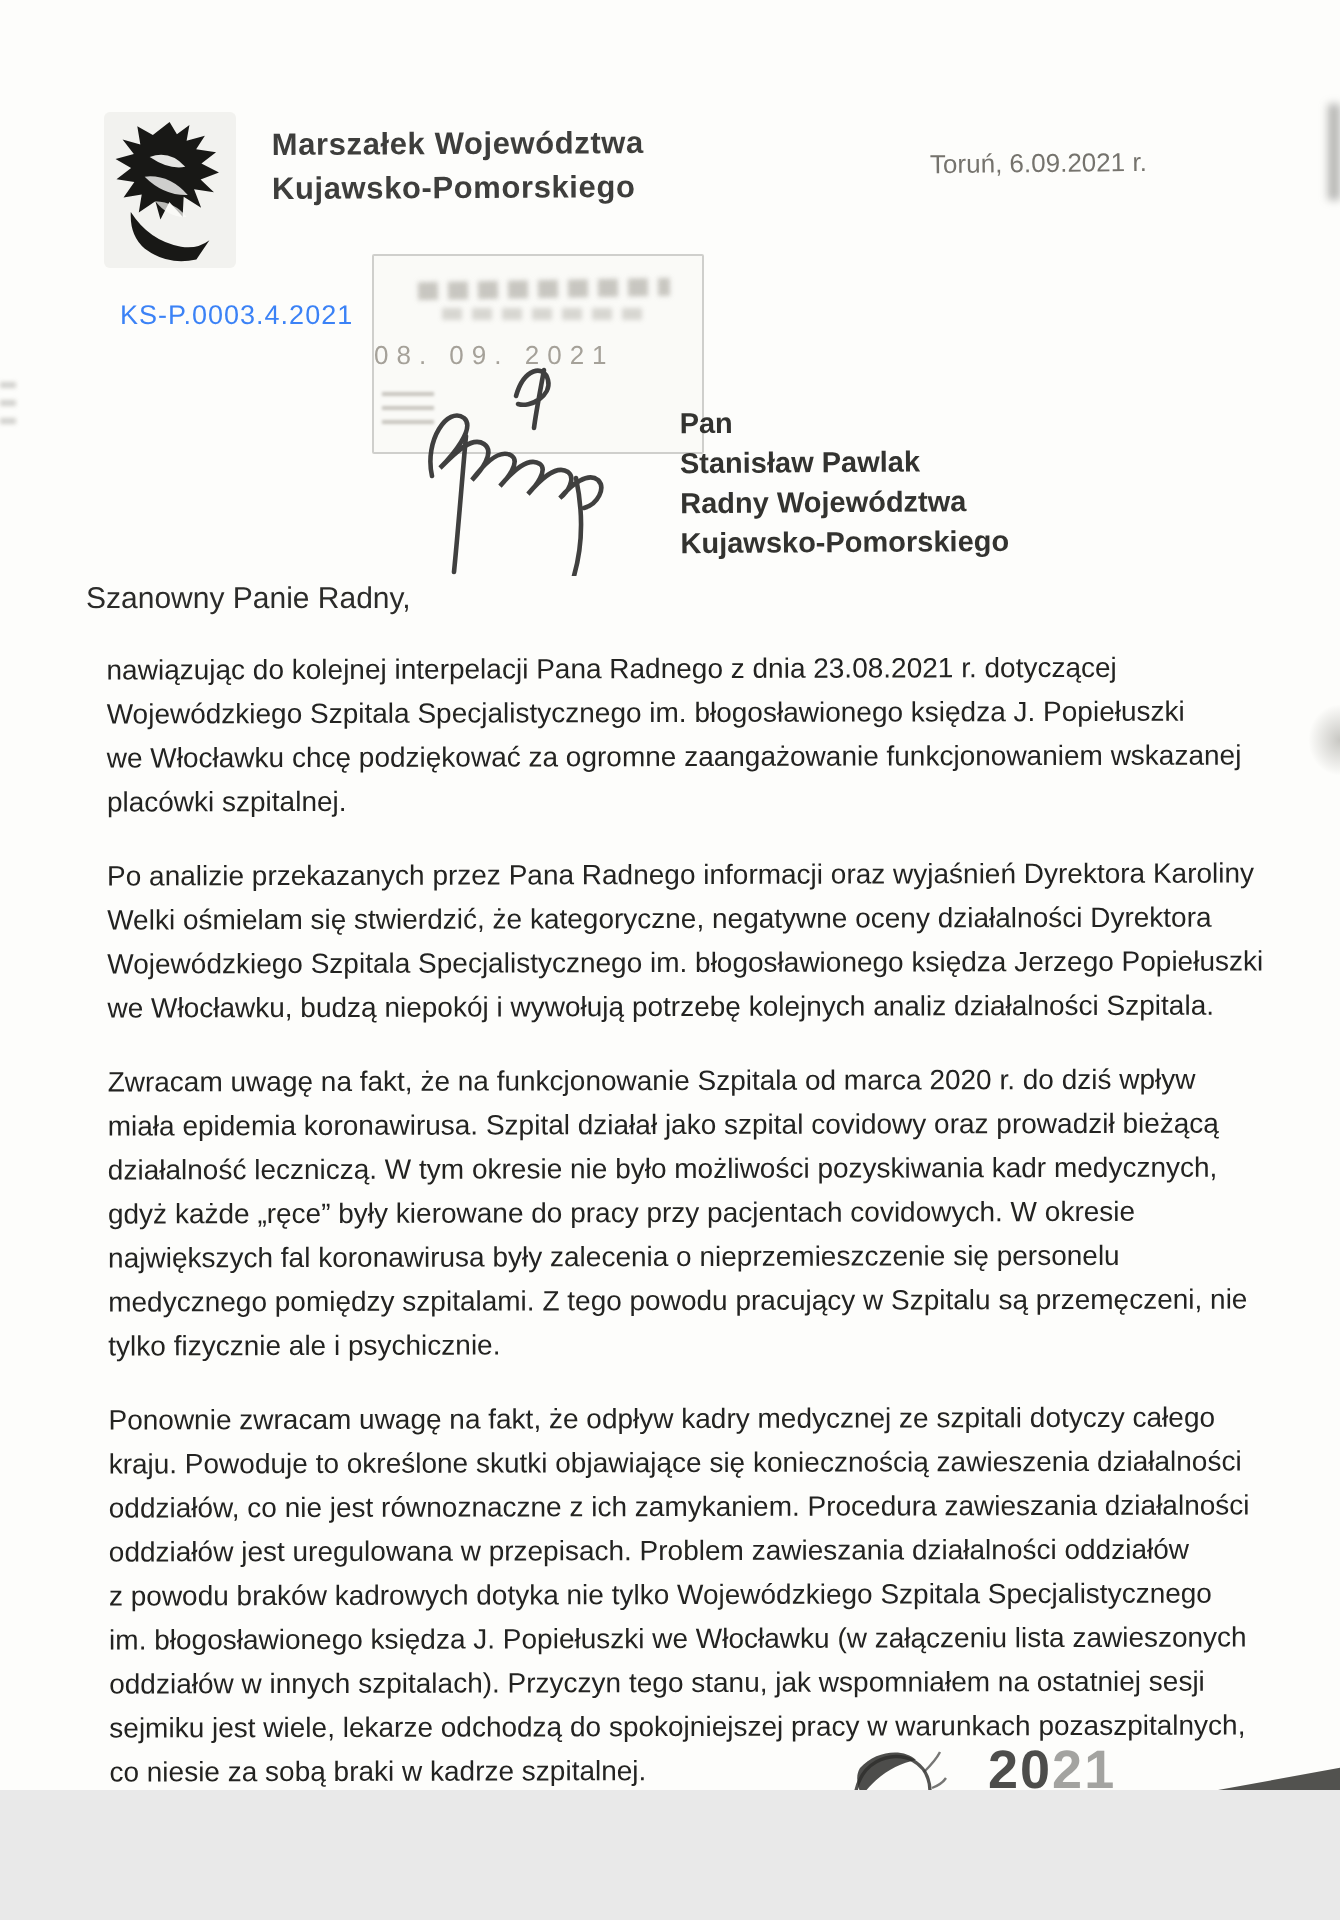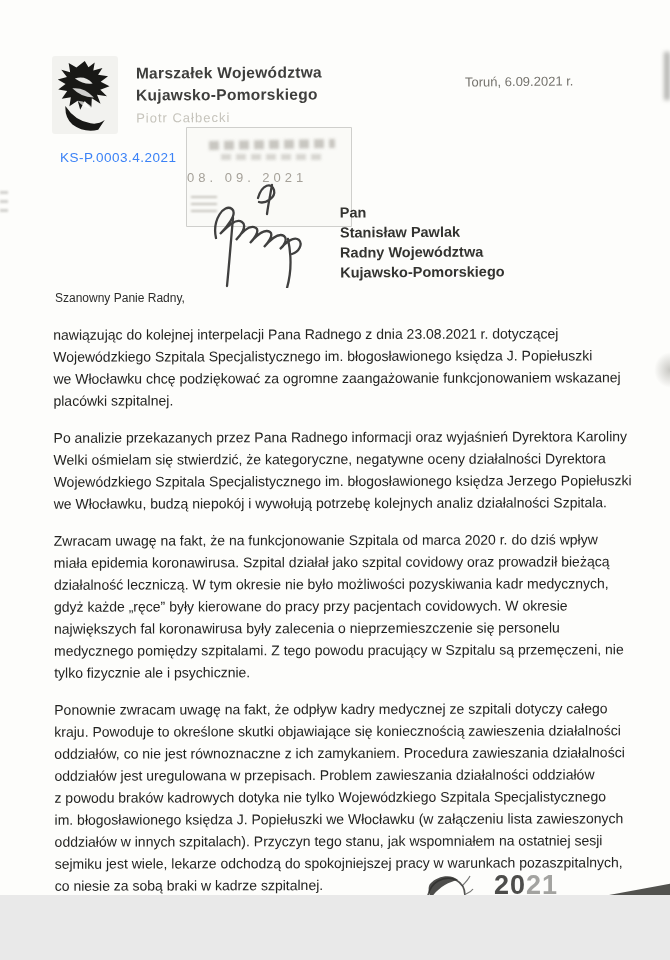--- a/index.html
+++ b/index.html
@@ -52,21 +52,21 @@
   }
 
   
   .signature { position:absolute; left:202px; top:176px; }
 
   
   .recipient { position:absolute; left:340px; top:202px; transform:rotate(-0.4deg); }
   .recipient div { font-size:14.5px; font-weight:700; color:#333330; line-height:20px; }
 
   
-  .salutation { position:absolute; left:55px; top:291px; font-size:12px; color:#2c2c2a; }
+  .salutation { position:absolute; left:43px; top:291px; font-size:15px; color:#2c2c2a; }
   .letter-body { position:absolute; left:54px; top:323px; width:580px; transform:rotate(-0.15deg); }
   .para { margin:0 0 15px 0; }
   .para .line { font-size:14px; line-height:22px; color:#232321; white-space:nowrap; }
 
   
   .footer-logo { position:absolute; left:418px; top:872px; display:flex; gap:20px; }
   .portrait { width:56px; height:62px; }
   .fl-text { padding-top:0; }
   .year { font-size:27px; font-weight:700; line-height:26px; letter-spacing:1px; }
   .year .yd { color:#4d4d4b; }
@@ -107,21 +107,20 @@
           <path fill="#181816" d="M10,48 q10,14 26,16 q8,1 14,-4 l-6,10 q-14,4 -26,-4 q-8,-6 -8,-18 z"></path>
           <path fill="#fdfdfb" opacity="0.9" d="M18,20 q10,-4 18,4 q-8,2 -18,-4 z"></path>
           <path fill="#fdfdfb" opacity="0.8" d="M16,30 q12,-2 22,8 q-12,1 -22,-8 z"></path>
           <path fill="#fdfdfb" opacity="0.7" d="M22,42 q10,0 16,7 q-9,1 -16,-7 z"></path>
         </g>
       </svg>
     </div>
     <div class="office">
       <div class="l1">Marszałek Województwa</div>
       <div class="l2">Kujawsko-Pomorskiego</div>
-      <div class="faint">Piotr Całbecki</div>
     </div>
   </div>
 
   <div class="place-date">Toruń, 6.09.2021 r.</div>
   <div class="ref">KS-P.0003.4.2021</div>
 
   <div class="stamp">
     <div class="stamp-noise n1"></div>
     <div class="stamp-noise n2"></div>
     <div class="stamp-date">08. 09. 2021</div>

